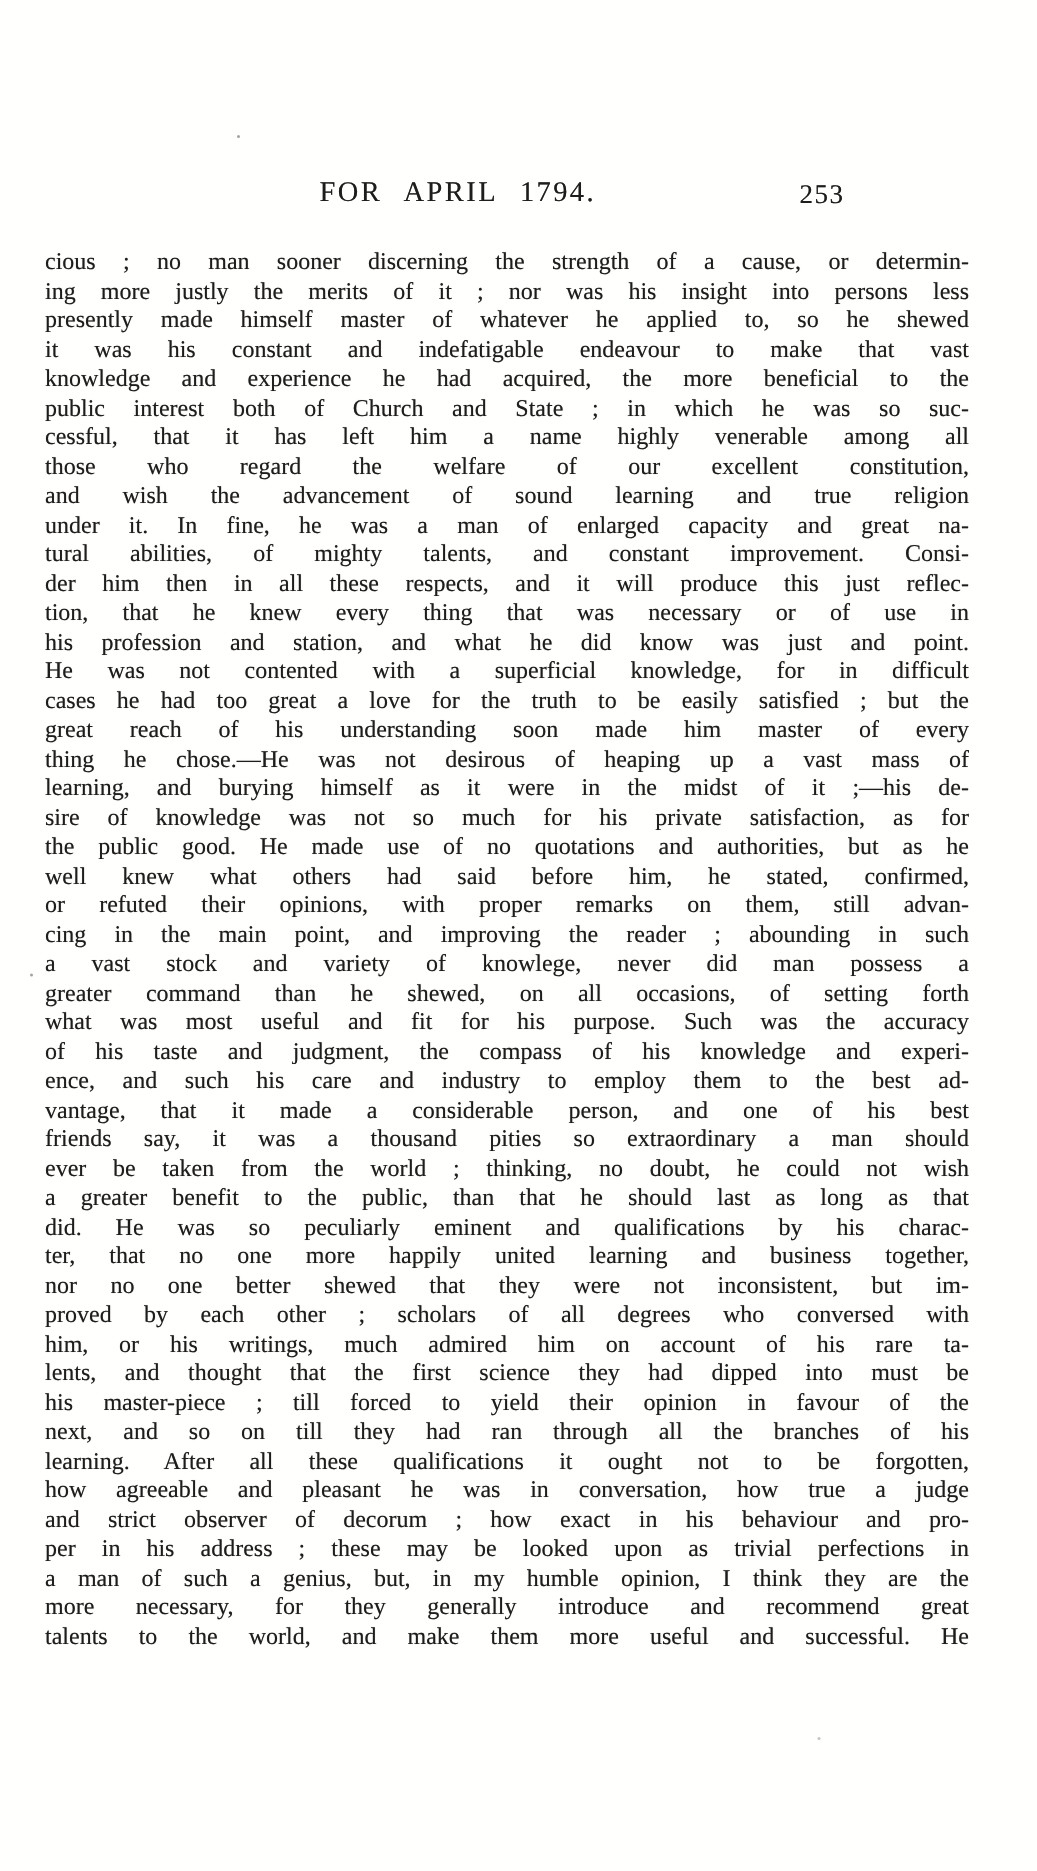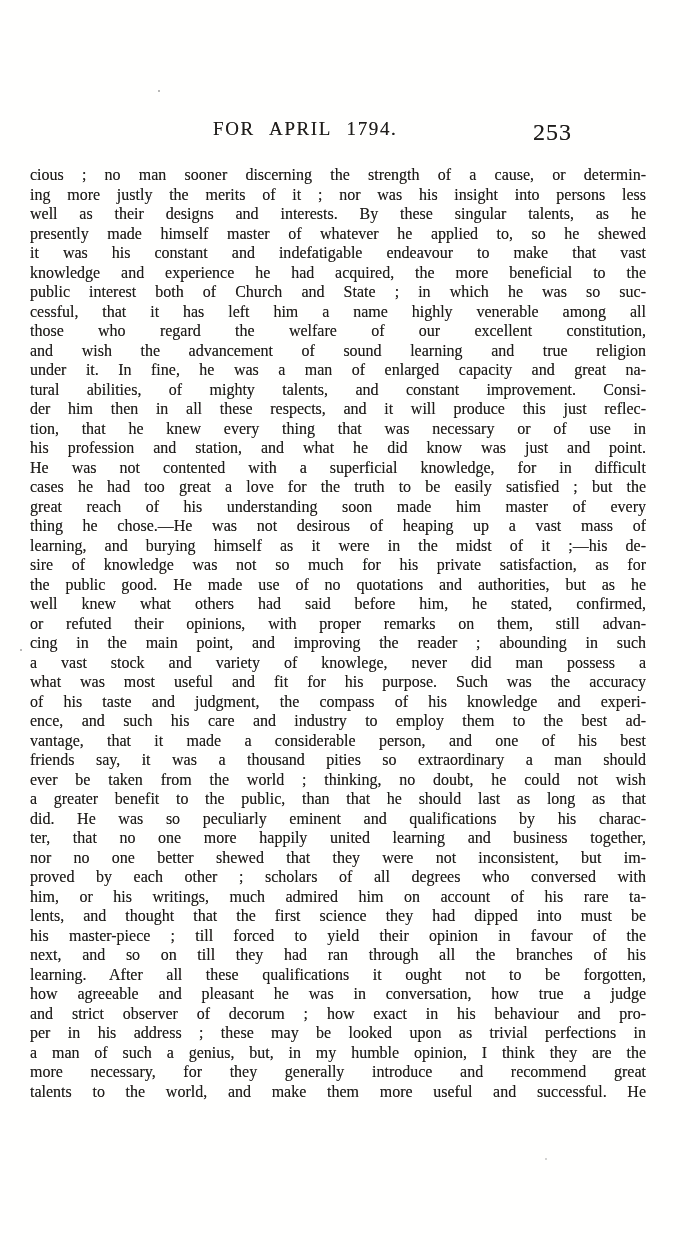--- a/index.html
+++ b/index.html
@@ -30,21 +30,21 @@
     font-size: 19px;
     letter-spacing: 1.6px;
     word-spacing: 9px;
     white-space: nowrap;
     text-shadow: 0 0 0.4px rgba(30,28,25,0.6);
   }
   .page-number {
     position: absolute;
     left: 533px;
     top: 1px;
-    font-size: 24px;
+    font-size: 18px;
     letter-spacing: 1px;
     text-shadow: 0 0 0.4px rgba(30,28,25,0.6);
   }
   .body-text {
     position: absolute;
     top: 153px;
     left: 30px;
     width: 616px;
     margin-top: 12px;
   }
@@ -75,21 +75,20 @@
 <div class="page">
 
   <div class="running-head">
     <span class="head-title">FOR APRIL 1794.</span>
     <span class="page-number">253</span>
   </div>
 
   <div class="body-text">
       <div class="text-line">cious ; no man sooner discerning the strength of a cause, or determin-</div>
       <div class="text-line">ing more justly the merits of it ; nor was his insight into persons less</div>
-      <div class="text-line">well as their designs and interests. By these singular talents, as he</div>
       <div class="text-line">presently made himself master of whatever he applied to, so he shewed</div>
       <div class="text-line">it was his constant and indefatigable endeavour to make that vast</div>
       <div class="text-line">knowledge and experience he had acquired, the more beneficial to the</div>
       <div class="text-line">public interest both of Church and State ; in which he was so suc-</div>
       <div class="text-line">cessful, that it has left him a name highly venerable among all</div>
       <div class="text-line">those who regard the welfare of our excellent constitution,</div>
       <div class="text-line">and wish the advancement of sound learning and true religion</div>
       <div class="text-line">under it. In fine, he was a man of enlarged capacity and great na-</div>
       <div class="text-line">tural abilities, of mighty talents, and constant improvement. Consi-</div>
       <div class="text-line">der him then in all these respects, and it will produce this just reflec-</div>
@@ -99,20 +98,21 @@
       <div class="text-line">cases he had too great a love for the truth to be easily satisfied ; but the</div>
       <div class="text-line">great reach of his understanding soon made him master of every</div>
       <div class="text-line">thing he chose.—He was not desirous of heaping up a vast mass of</div>
       <div class="text-line">learning, and burying himself as it were in the midst of it ;—his de-</div>
       <div class="text-line">sire of knowledge was not so much for his private satisfaction, as for</div>
       <div class="text-line">the public good. He made use of no quotations and authorities, but as he</div>
       <div class="text-line">well knew what others had said before him, he stated, confirmed,</div>
       <div class="text-line">or refuted their opinions, with proper remarks on them, still advan-</div>
       <div class="text-line">cing in the main point, and improving the reader ; abounding in such</div>
       <div class="text-line">a vast stock and variety of knowlege, never did man possess a</div>
+      <div class="text-line">greater command than he shewed, on all occasions, of setting forth</div>
       <div class="text-line">what was most useful and fit for his purpose. Such was the accuracy</div>
       <div class="text-line">of his taste and judgment, the compass of his knowledge and experi-</div>
       <div class="text-line">ence, and such his care and industry to employ them to the best ad-</div>
       <div class="text-line">vantage, that it made a considerable person, and one of his best</div>
       <div class="text-line">friends say, it was a thousand pities so extraordinary a man should</div>
       <div class="text-line">ever be taken from the world ; thinking, no doubt, he could not wish</div>
       <div class="text-line">a greater benefit to the public, than that he should last as long as that</div>
       <div class="text-line">did. He was so peculiarly eminent and qualifications by his charac-</div>
       <div class="text-line">ter, that no one more happily united learning and business together,</div>
       <div class="text-line">nor no one better shewed that they were not inconsistent, but im-</div>

